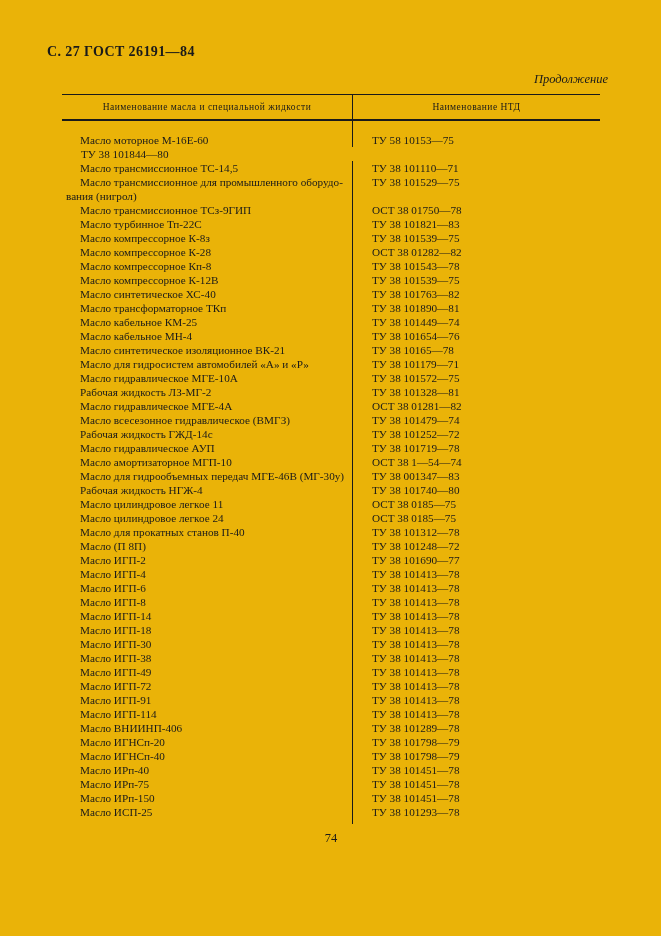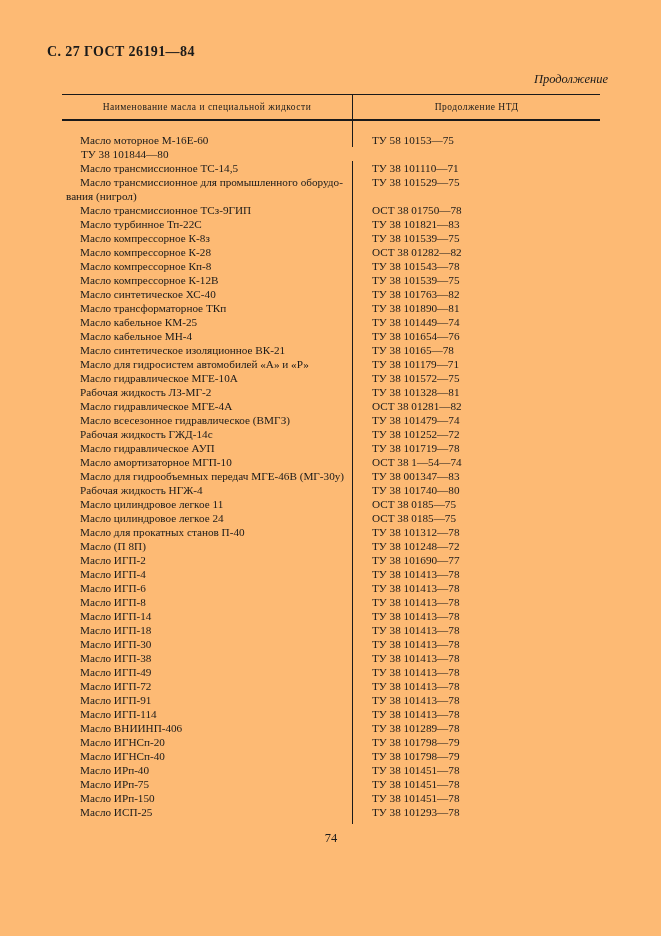--- a/index.html
+++ b/index.html
@@ -1,20 +1,20 @@
 <!DOCTYPE html>
 <html><head>
 <meta charset="utf-8">
 <style>
   html, body { margin: 0; padding: 0; background: #e8e8e8; }
   .page {
     position: relative;
     width: 661px;
     height: 936px;
-    background: #fdba74;
+    background: #eab308;
     font-family: "Liberation Serif", serif;
     color: #1a1a1a;
     overflow: hidden;
   }
   .doc-header {
     position: absolute;
     left: 47px;
     top: 44px;
     font-weight: bold;
     font-size: 14px;
@@ -94,21 +94,21 @@
 <body>
 
 <div class="page">
   <div class="doc-header">С. 27 ГОСТ 26191—84</div>
 
   <div class="continuation">Продолжение</div>
 
   <div class="gost-table">
     <div class="thead">
       <div class="th col-name">Наименование масла и специальной жидкости</div>
-      <div class="th col-ntd">Продолжение НТД</div>
+      <div class="th col-ntd">Наименование НТД</div>
     </div>
     <div class="tbody" id="tbody">
   <div class="trow">
     <div class="td name">
             <div class="line first">Масло моторное М-16Е-60</div>
           </div>
     <div class="td ntd">ТУ 58 10153—75</div>
   </div>
 
   <div class="trow">

